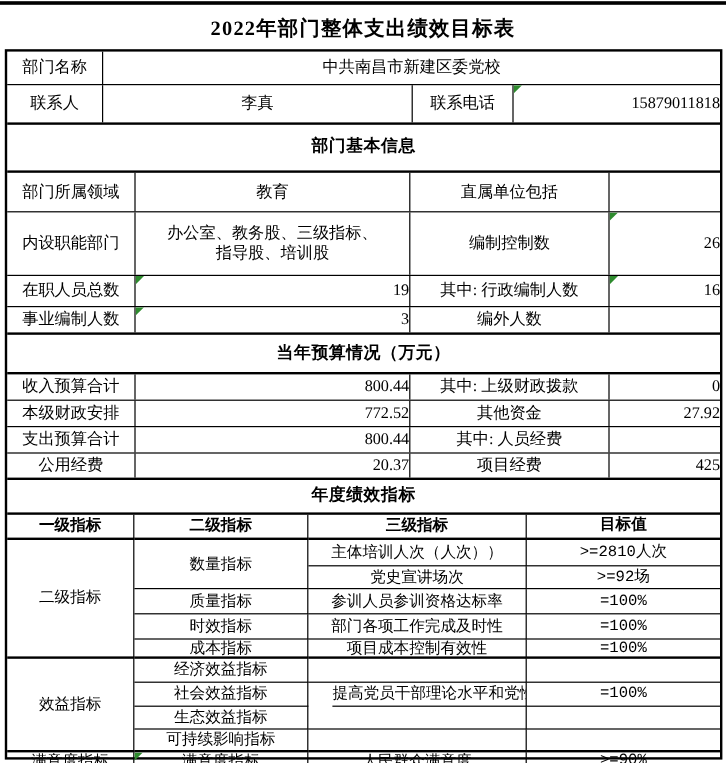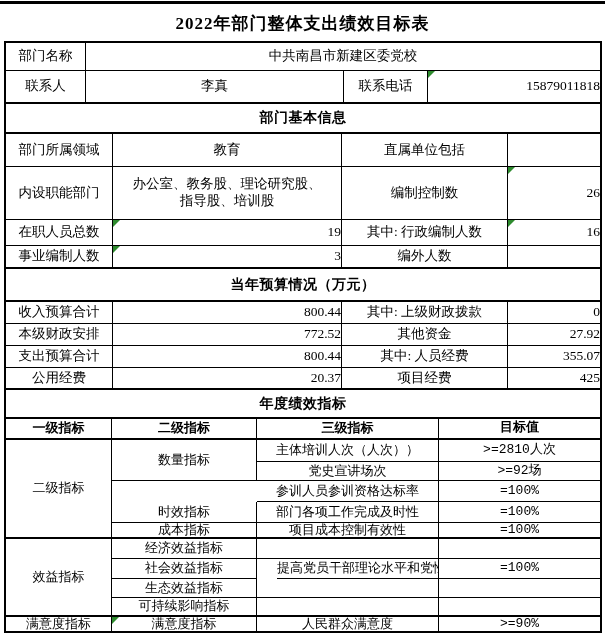--- a/index.html
+++ b/index.html
@@ -70,34 +70,34 @@
     <div class="r b2" style="height:33px">
       <div class="c" style="width:80px">联系人</div>
       <div class="c" style="width:258px">李真</div>
       <div class="c" style="width:84px">联系电话</div>
       <div class="c last num" style="flex:1">
         <span class="tri"></span>
         <span>15879011818</span>
       </div>
     </div>
 
-    <div class="r b2" style="height:30px">
+    <div class="r b2" style="height:40px">
       <div class="c last sh" style="flex:1">部门基本信息</div>
     </div>
 
     <div class="r" style="height:33px">
       <div class="c" style="width:107px">部门所属领域</div>
       <div class="c" style="width:229px">教育</div>
       <div class="c" style="width:166px">直属单位包括</div>
       <div class="c last" style="flex:1"></div>
     </div>
 
     <div class="r" style="height:53px">
       <div class="c" style="width:107px">内设职能部门</div>
-      <div class="c pre" style="width:229px">办公室、教务股、理论研究股、
+      <div class="c pre" style="width:229px">办公室、教务股、三级指标、
 指导股、培训股</div>
       <div class="c" style="width:166px">编制控制数</div>
       <div class="c last num" style="flex:1">
         <span class="tri"></span>
         <span>26</span>
       </div>
     </div>
 
     <div class="r" style="height:26px">
       <div class="c" style="width:107px">在职人员总数</div>
@@ -135,21 +135,20 @@
     <div class="r" style="height:22px">
       <div class="c" style="width:107px">本级财政安排</div>
       <div class="c num" style="width:229px">772.52</div>
       <div class="c" style="width:166px">其他资金</div>
       <div class="c last num" style="flex:1">27.92</div>
     </div>
     <div class="r" style="height:22px">
       <div class="c" style="width:107px">支出预算合计</div>
       <div class="c num" style="width:229px">800.44</div>
       <div class="c" style="width:166px">其中: 人员经费</div>
-      <div class="c last num" style="flex:1">355.07</div>
     </div>
     <div class="r b2" style="height:22px">
       <div class="c" style="width:107px">公用经费</div>
       <div class="c num" style="width:229px">20.37</div>
       <div class="c" style="width:166px">项目经费</div>
       <div class="c last num" style="flex:1">425</div>
     </div>
 
     <div class="r b2" style="height:29px">
       <div class="c last sh" style="flex:1">年度绩效指标</div>
@@ -161,20 +160,21 @@
       <div class="g hd tk" style="grid-area:1/2">二级指标</div>
       <div class="g hd tk" style="grid-area:1/3">三级指标</div>
       <div class="g hd tk lc" style="grid-area:1/4">目标值</div>
 
       <div class="g tk" style="grid-row:2/span 5;grid-column:1">二级指标</div>
       <div class="g" style="grid-row:2/span 2;grid-column:2">数量指标</div>
       <div class="g" style="grid-area:2/3">主体培训人次（人次））</div>
       <div class="g lc" style="grid-area:2/4">&gt;=2810人次</div>
       <div class="g" style="grid-area:3/3">党史宣讲场次</div>
       <div class="g lc" style="grid-area:3/4">&gt;=92场</div>
+      <div class="g" style="grid-area:4/2">质量指标</div>
       <div class="g" style="grid-area:4/3">参训人员参训资格达标率</div>
       <div class="g lc" style="grid-area:4/4">=100%</div>
       <div class="g" style="grid-area:5/2">时效指标</div>
       <div class="g" style="grid-area:5/3">部门各项工作完成及时性</div>
       <div class="g lc" style="grid-area:5/4">=100%</div>
       <div class="g tk" style="grid-area:6/2">成本指标</div>
       <div class="g tk" style="grid-area:6/3">项目成本控制有效性</div>
       <div class="g tk lc" style="grid-area:6/4">=100%</div>
 
       <div class="g tk" style="grid-row:7/span 4;grid-column:1">效益指标</div>

